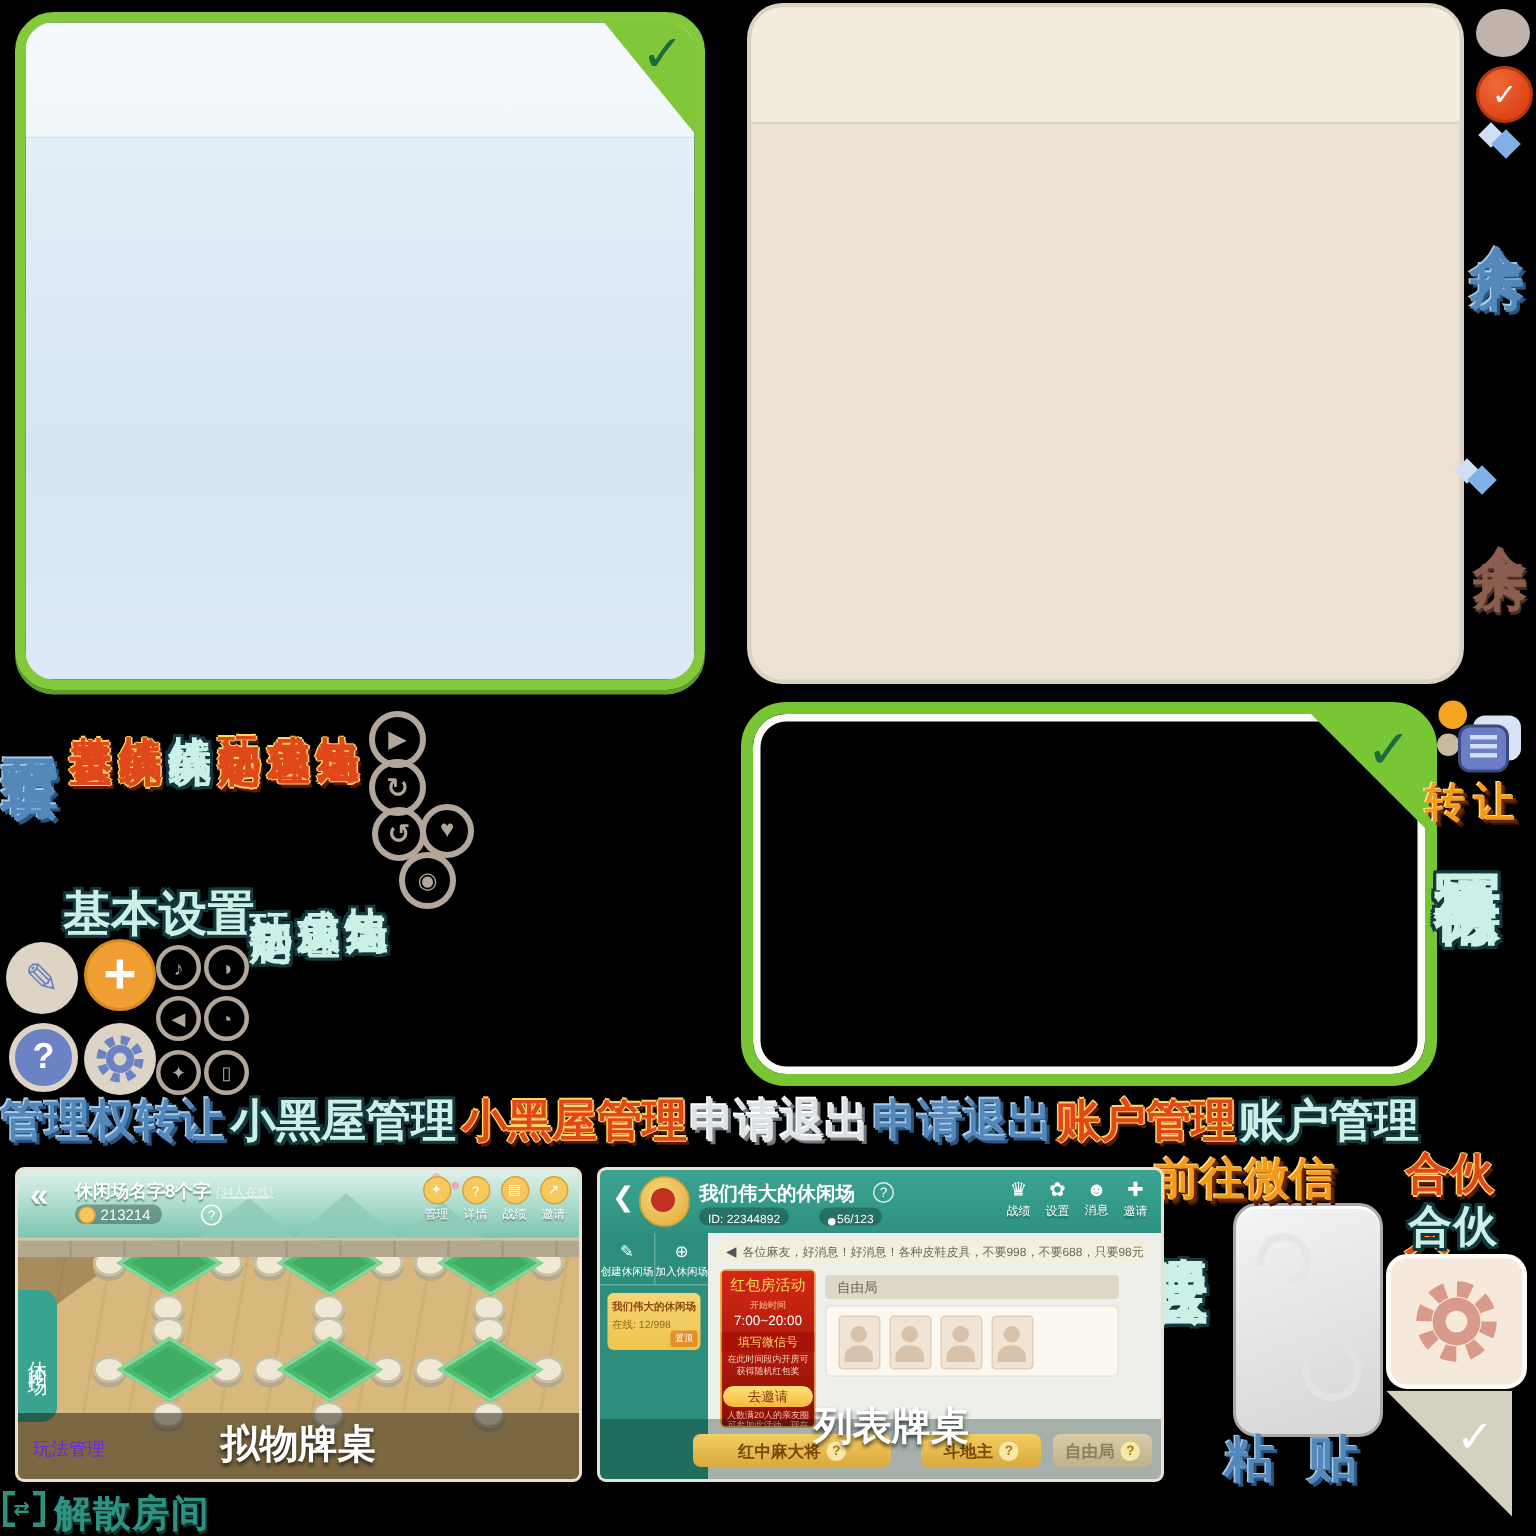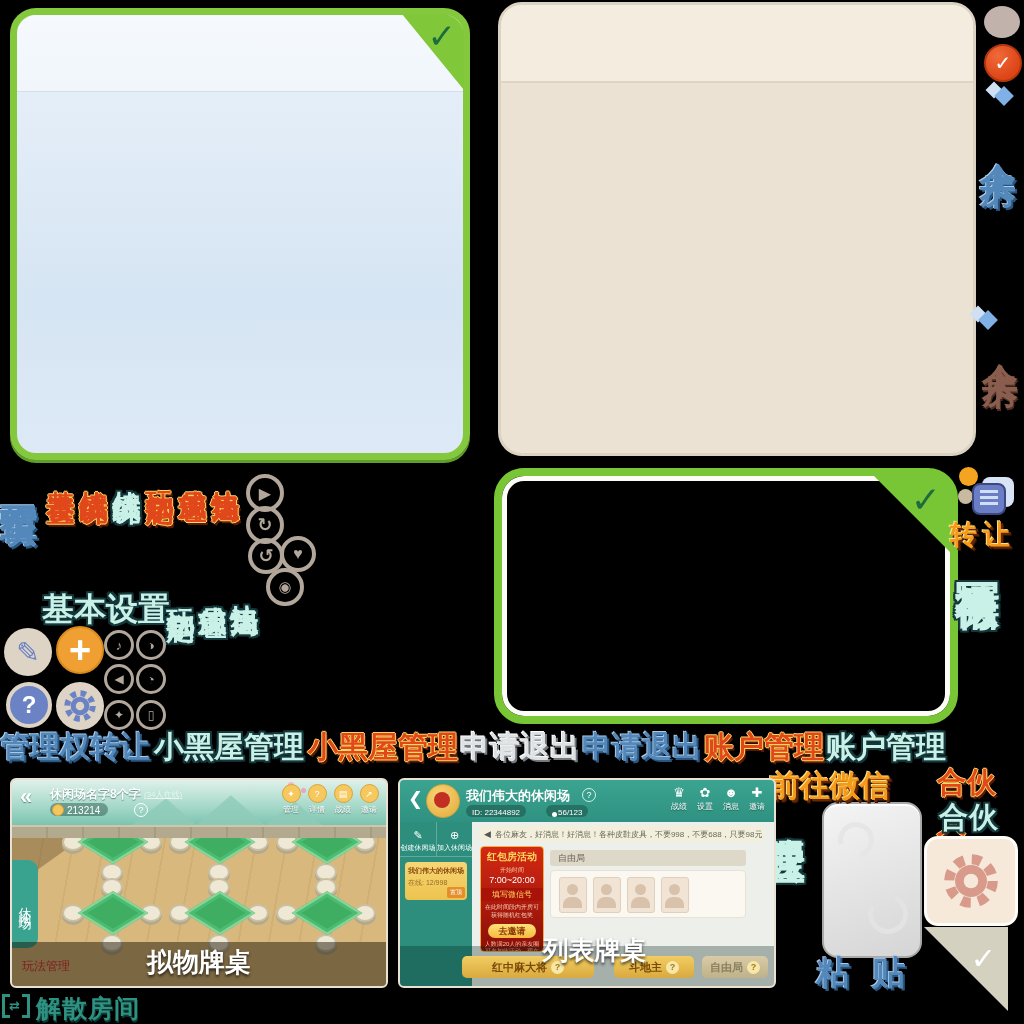--- a/index.html
+++ b/index.html
@@ -311,21 +311,21 @@
           </div>
       </div>
     </div>
 
     <div style="position:absolute;left:0;top:80px;width:26px;height:88px;background:#3aa390;border-radius:0 10px 10px 0;
          display:flex;align-items:center;justify-content:center;">
       <span class="vert" style="color:#fff;font-size:13px;letter-spacing:5px;">休闲场</span>
     </div>
 
     <div style="position:absolute;left:0;top:162px;width:100%;height:44px;background:rgba(20,15,5,.48);">
-      <span style="position:absolute;left:10px;top:16px;color:#7f1d1d;font-size:12px;font-family:Liberation Serif, serif;">玩法管理</span>
+      <span style="position:absolute;left:10px;top:16px;color:#6d28d9;font-size:12px;font-family:Liberation Serif, serif;">玩法管理</span>
     </div>
     <div style="position:absolute;left:50%;bottom:6px;transform:translateX(-50%);color:#fff;font-size:26px;font-weight:bold;
          text-shadow:0 2px 3px rgba(0,0,0,.7);white-space:nowrap;">拟物牌桌</div>
   </div>
 
   <div class="shot" style="left:398px;top:778px;background:#edf0ea;">
     <div class="shotHdrB">
       <span style="position:absolute;left:8px;top:8px;color:#fff;font-size:18px;font-weight:bold;">❮</span>
       <div style="position:absolute;left:26px;top:4px;width:32px;height:32px;border-radius:50%;
            background:radial-gradient(circle at 40% 35%,#f8d878,#e0a83a);border:1px solid #caa23c;">
@@ -380,27 +380,27 @@
     </div>
 
     <div style="position:absolute;left:78px;top:46px;width:288px;height:16px;background:#f3efdd;border-radius:8px;
          display:flex;align-items:center;padding:0 6px;box-sizing:border-box;overflow:hidden;">
       <span style="color:#555;font-size:9px;margin-right:4px;">◀</span>
       <span style="color:#6a6a5a;font-size:8px;white-space:nowrap;">各位麻友，好消息！好消息！各种皮鞋皮具，不要998，不要688，只要98元，只要9</span>
     </div>
 
     <div style="position:absolute;left:80px;top:66px;width:64px;height:106px;border-radius:4px;overflow:hidden;
          background:linear-gradient(180deg,#d42814,#8c0f06);border:1px solid #f0b040;box-sizing:border-box;text-align:center;">
-      <div style="color:#ffd75e;font-weight:bold;font-size:10px;margin-top:3px;white-space:nowrap;">红包房活动</div>
+      <div style="color:#ffd75e;font-weight:normal;font-size:10px;margin-top:3px;white-space:nowrap;">红包房活动</div>
       <div style="color:#f8c8a0;font-size:6px;margin-top:2px;">开始时间</div>
       <div style="color:#fff;font-size:9px;">7:00~20:00</div>
       <div style="background:#a81208;color:#ffd75e;font-size:8px;margin-top:3px;padding:1px 0;white-space:nowrap;">填写微信号</div>
       <div style="color:#f5d0b8;font-size:6px;margin:3px 2px 0;line-height:1.3;">在此时间段内开房可获得随机红包奖</div>
-      <div style="margin:4px auto 0;width:48px;height:14px;border-radius:7px;background:linear-gradient(180deg,#ffe27a,#f5b93e);
-           color:#8a3808;font-weight:bold;font-size:9px;line-height:14px;">去邀请</div>
+      <div style="margin:4px auto 0;width:60px;height:14px;border-radius:7px;background:linear-gradient(180deg,#ffe27a,#f5b93e);
+           color:#8a3808;font-weight:normal;font-size:9px;line-height:14px;">去邀请</div>
       <div style="color:#f5c0a8;font-size:6px;margin:3px 2px 0;line-height:1.25;">人数满20人的亲友圈可参加此活动，现在只有13人不符合参与条件</div>
     </div>
 
     <div style="position:absolute;left:150px;top:70px;width:196px;height:16px;background:#ded8c8;border-radius:3px;
          color:#6a6456;font-size:9px;line-height:16px;padding-left:8px;box-sizing:border-box;">自由局</div>
     <div style="position:absolute;left:150px;top:90px;width:196px;height:48px;background:#fbf8f2;border-radius:4px;
          border:1px solid #e8e2d4;box-sizing:border-box;">
       <div class="avatar" style="left:8px;"></div>
       <div class="avatar" style="left:42px;"></div>
       <div class="avatar" style="left:76px;"></div>

